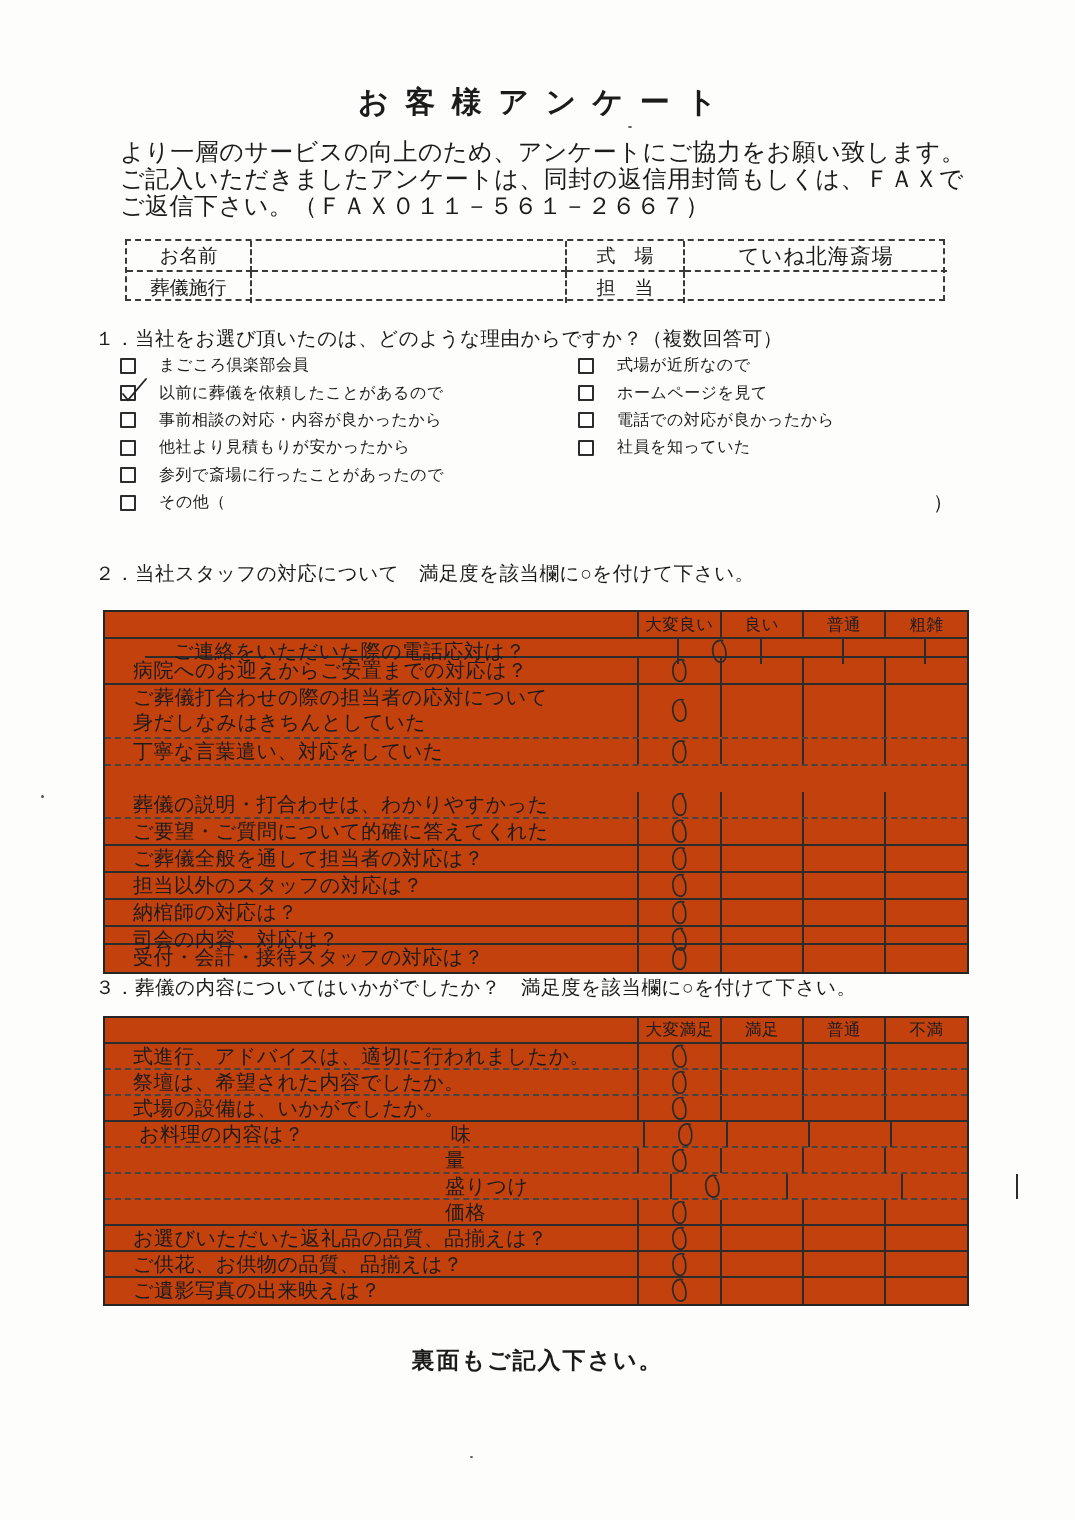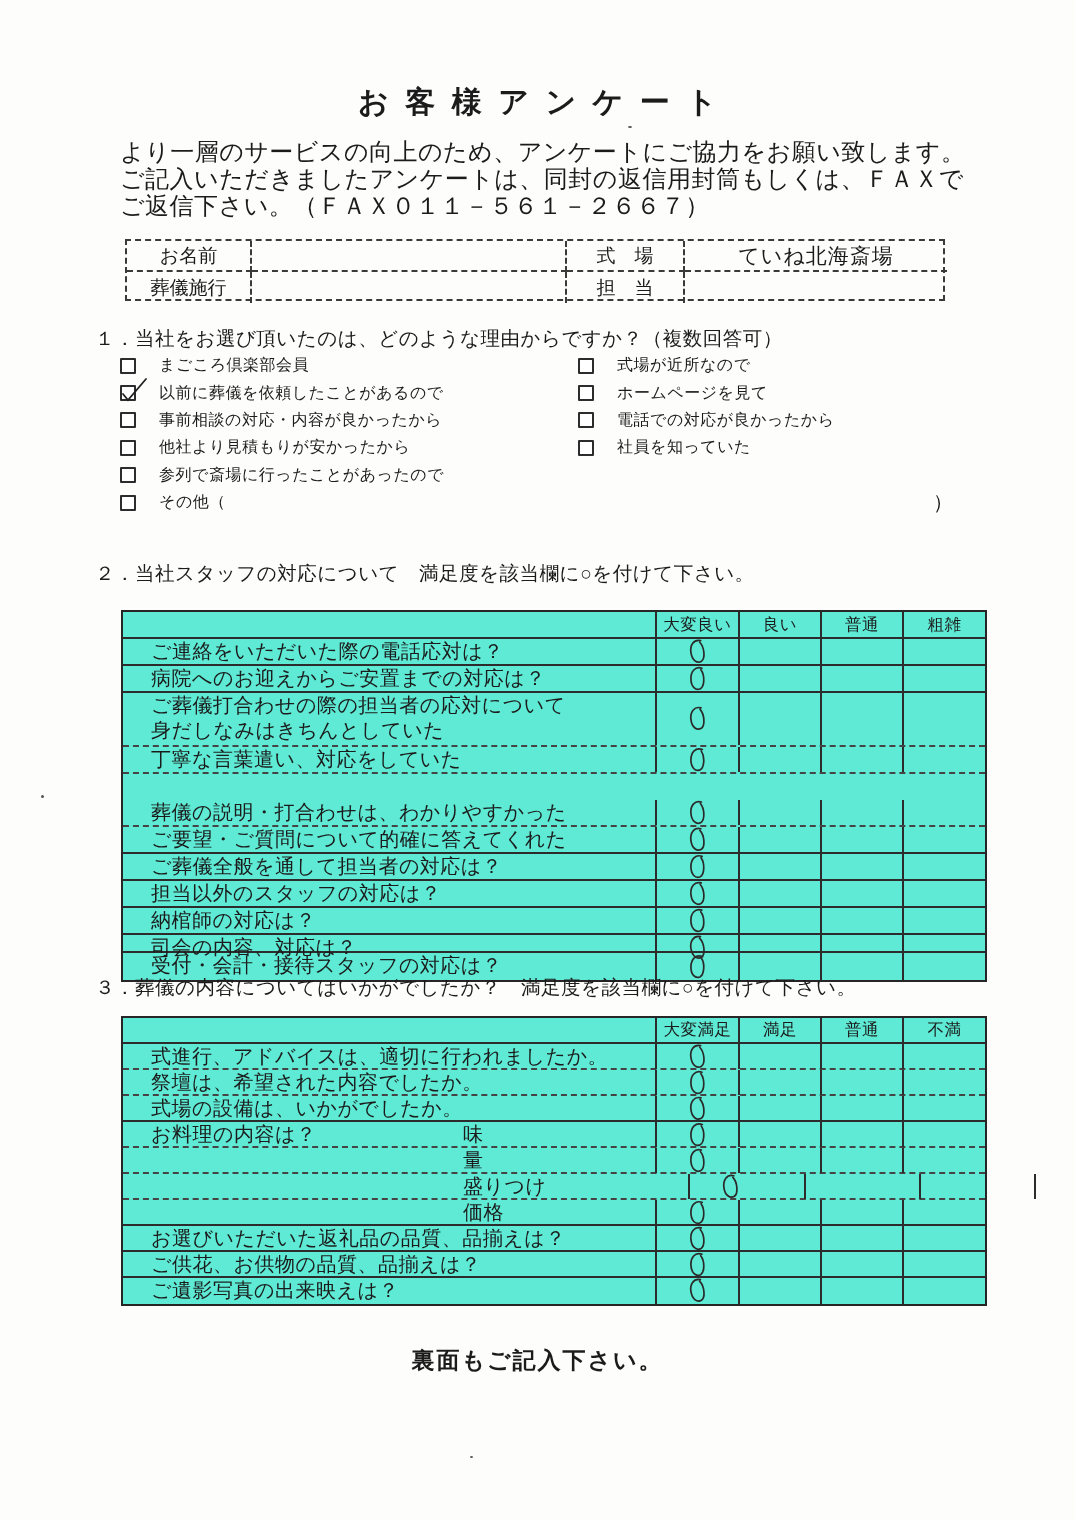--- a/index.html
+++ b/index.html
@@ -22,21 +22,21 @@
   
   .q1-items{position:absolute;top:352px;left:95px;width:890px;}
   .q1-row{position:relative;height:27.4px;display:grid;grid-template-columns:458px 1fr;align-items:center;}
   .opt{display:flex;align-items:center;}
   .cb{position:relative;width:16px;height:16px;border:2px solid #2c2c2c;border-radius:1px;
       margin-left:25px;margin-right:23px;flex:0 0 16px;box-sizing:border-box;background:#fff;}
   .opt-label{font-size:16px;letter-spacing:0.5px;white-space:nowrap;text-align:right;}
   .checkmark{position:absolute;left:-4px;top:-14px;overflow:visible;}
   .trailing{position:absolute;left:838px;top:0;font-size:20px;}
   
-  .stable{position:absolute;left:121px;width:862px;border:2.5px solid #262626;box-sizing:content-box;background:#5eead4;}
+  .stable{position:absolute;left:103px;width:862px;border:2.5px solid #262626;box-sizing:content-box;background:#c2410c;}
   .t-row{display:grid;grid-template-columns:532px 83px 82px 82px 83px;box-sizing:border-box;}
   .t-row.solid{border-bottom:2px solid #2c2c2c;}
   .t-row.dashdot{border-bottom:2px dashed #444;}
   .t-row.none{border-bottom:none;}
   .t-cell{border-left:2px solid #2c2c2c;position:relative;display:flex;align-items:center;justify-content:center;box-sizing:border-box;}
   .t-cell.first{border-left:none;justify-content:flex-start;}
   .th-cell{font-size:16.5px;letter-spacing:0.5px;}
   .q-cell{font-size:20px;letter-spacing:0.5px;padding-left:28px;flex-direction:column;align-items:flex-start;justify-content:center;line-height:25px;white-space:nowrap;}
   .q-cell .pre{display:inline-block;width:312px;}
   .q-cell.indent{padding-left:340px;}
@@ -135,21 +135,21 @@
 
   <div class="q-head" style="top:560px;left:95px;">２．当社スタッフの対応について　満足度を該当欄に○を付けて下さい。</div>
   <div class="stable" id="q2-table" style="top:610px;">
       <div class="t-row solid" style="height: 27px;">
         <div class="t-cell first"></div>
         <div class="t-cell th-cell">大変良い</div>
         <div class="t-cell th-cell">良い</div>
         <div class="t-cell th-cell">普通</div>
         <div class="t-cell th-cell">粗雑</div>
       </div>
-      <div class="t-row solid" style="height: 27px;">
+      <div class="t-row solid" style="height: 19px; margin-left: 40px;">
         <div class="t-cell first q-cell">
           <div>ご連絡をいただいた際の電話応対は？</div>
         </div>
         <div class="t-cell">
           <span class="circle-wrap">
             <svg width="20" height="28" viewBox="0 0 20 28" style="transform: rotate(-4deg);">
               <path d="M15 3 C8 1 4 7 4.5 14 C5 22 10 26 14.5 23.5 C18.5 21 18.5 10 14 4.5" fill="none" stroke="#2a2a2a" stroke-width="1.7" stroke-linecap="round"></path>
             </svg>
           </span>
         </div>
@@ -357,21 +357,21 @@
           <span class="circle-wrap">
             <svg width="20" height="28" viewBox="0 0 20 28" style="transform: rotate(-2deg);">
               <path d="M15 3 C8 1 4 7 4.5 14 C5 22 10 26 14.5 23.5 C18.5 21 18.5 10 14 4.5" fill="none" stroke="#2a2a2a" stroke-width="1.7" stroke-linecap="round"></path>
             </svg>
           </span>
         </div>
         <div class="t-cell"></div>
         <div class="t-cell"></div>
         <div class="t-cell"></div>
       </div>
-      <div class="t-row dashdot" style="height: 26px;">
+      <div class="t-row dashdot" style="height: 26px; padding-left: 6px;">
         <div class="t-cell first q-cell">
           <div><span class="pre">お料理の内容は？</span><span>味</span></div>
         </div>
         <div class="t-cell">
           <span class="circle-wrap">
             <svg width="20" height="28" viewBox="0 0 20 28" style="transform: rotate(5deg);">
               <path d="M15 3 C8 1 4 7 4.5 14 C5 22 10 26 14.5 23.5 C18.5 21 18.5 10 14 4.5" fill="none" stroke="#2a2a2a" stroke-width="1.7" stroke-linecap="round"></path>
             </svg>
           </span>
         </div>

